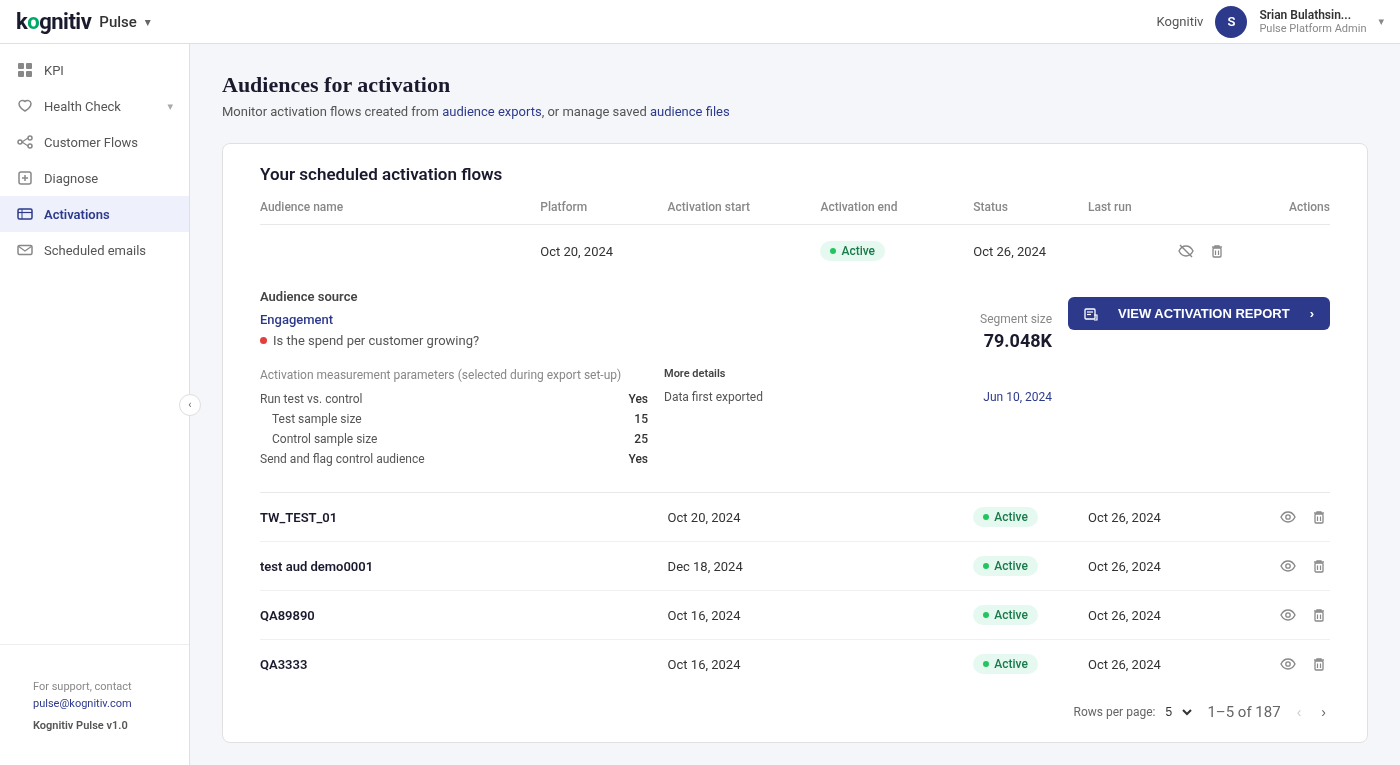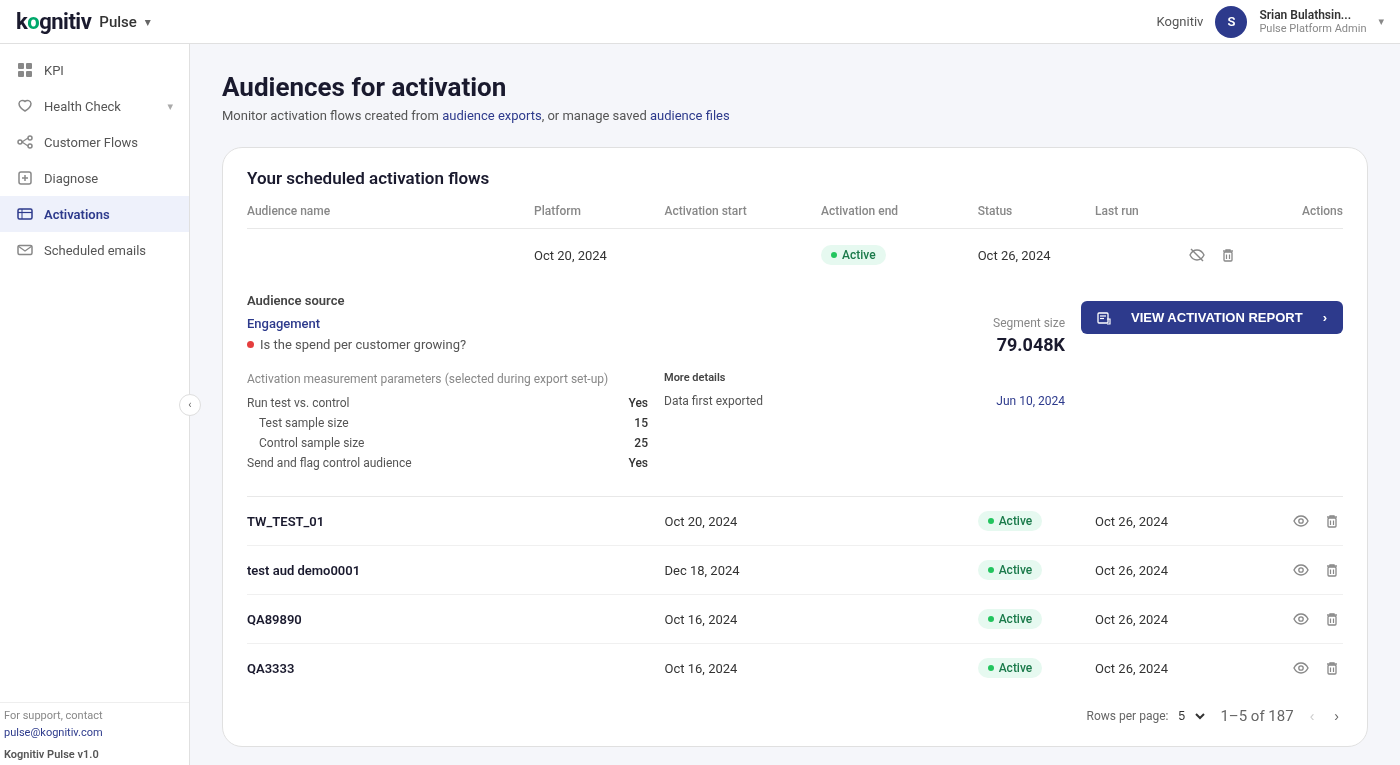--- a/index.html
+++ b/index.html
@@ -24,33 +24,33 @@
     .layout { display: flex; flex: 1; overflow: hidden; }
 
     
     .sidebar { width: 190px; background: #fff; border-right: 1px solid #e0e0e0; display: flex; flex-direction: column; flex-shrink: 0; position: relative; }
     .sidebar-nav { flex: 1; padding: 8px 0; }
     .sidebar-item { display: flex; align-items: center; gap: 10px; padding: 9px 16px; cursor: pointer; color: #555; font-size: 13px; transition: background 0.15s; position: relative; }
     .sidebar-item.active { background: #eef1fb; color: #2d3a8c; font-weight: 600; }
     .sidebar-item .icon { width: 18px; height: 18px; flex-shrink: 0; display: flex; align-items: center; justify-content: center; }
     .sidebar-item .expand-icon { margin-left: auto; font-size: 11px; color: #aaa; }
     .sidebar-collapse-btn { position: absolute; right: -12px; top: 50%; transform: translateY(-50%); width: 22px; height: 22px; background: #fff; border: 1px solid #ddd; border-radius: 50%; display: flex; align-items: center; justify-content: center; cursor: pointer; color: #666; font-size: 11px; z-index: 10; }
-    .sidebar-footer { padding: 4px; border-top: 1px solid #eee; }
+    .sidebar-footer { padding: 33px; border-top: 1px solid #eee; }
     .sidebar-footer-text { font-size: 11px; color: #888; line-height: 1.6; }
     .sidebar-footer-link { color: #2d3a8c; text-decoration: none; }
     .sidebar-version { font-size: 11px; color: #555; font-weight: 600; margin-top: 6px; }
 
     
     .main-content { flex: 1; overflow-y: auto; padding: 28px 32px; }
-    .page-title { font-size: 26px; font-weight: 700; color: #1a1a2e; margin-bottom: 6px; }
+    .page-title { font-size: 22px; font-weight: 700; color: #1a1a2e; margin-bottom: 6px; font-family: Liberation Serif, serif; }
     .page-subtitle { font-size: 13px; color: #555; margin-bottom: 24px; }
     .page-subtitle a { color: #2d3a8c; text-decoration: none; }
 
     
-    .card { background: #fff; border: 1px solid #e0e0e0; border-radius: 20px; padding: 20px 24px; }
+    .card { background: #fff; border: 1px solid #e0e0e0; border-radius: 8px; padding: 20px 37px; }
     .card-title { font-size: 17px; font-weight: 600; color: #1a1a2e; margin-bottom: 16px; }
 
     
     .table-header { display: grid; grid-template-columns: 2.2fr 1fr 1.2fr 1.2fr 0.9fr 1.1fr 0.8fr; padding: 0 0 10px 0; border-bottom: 1px solid #e8e8e8; }
     .table-header-cell { font-size: 12px; color: #888; font-weight: 500; }
 
     
     .table-row-expanded { border-bottom: 1px solid #e8e8e8; }
     .table-row-main { display: grid; grid-template-columns: 2.2fr 1fr 1.2fr 1.2fr 0.9fr 1.1fr 0.8fr; padding: 14px 0; align-items: center; }
     .audience-name { font-size: 14px; font-weight: 700; color: #1a1a2e; }

